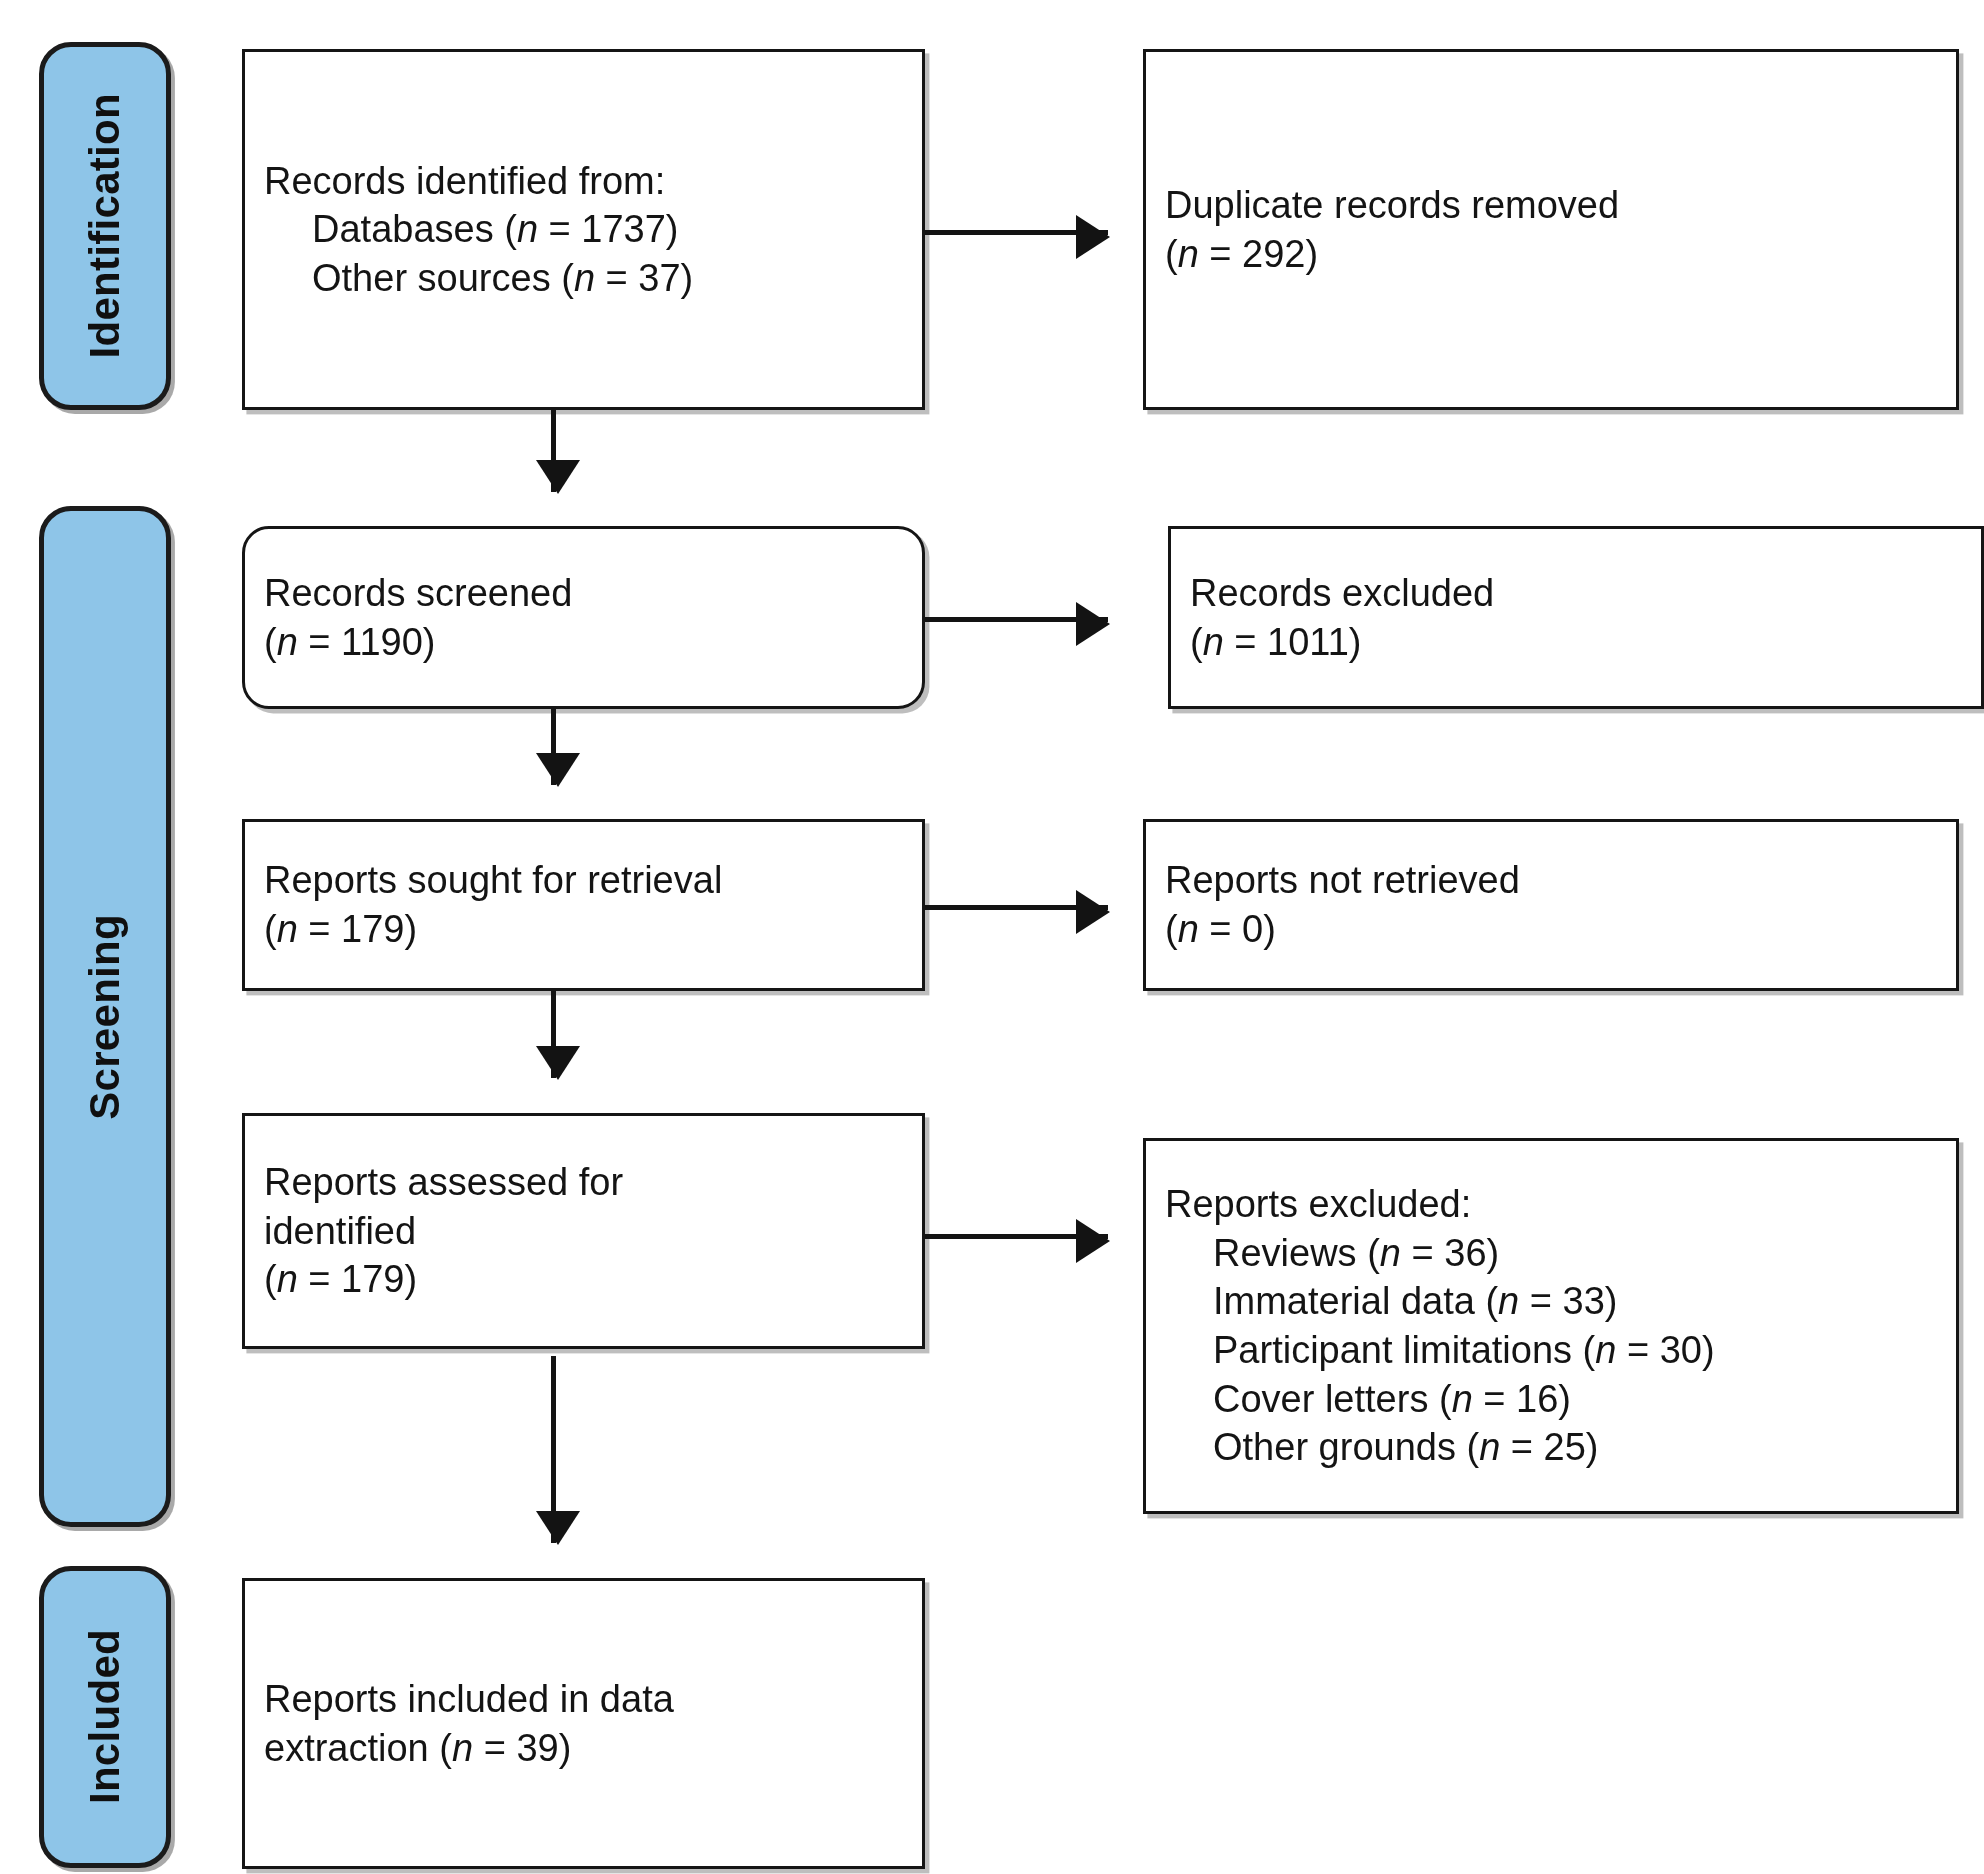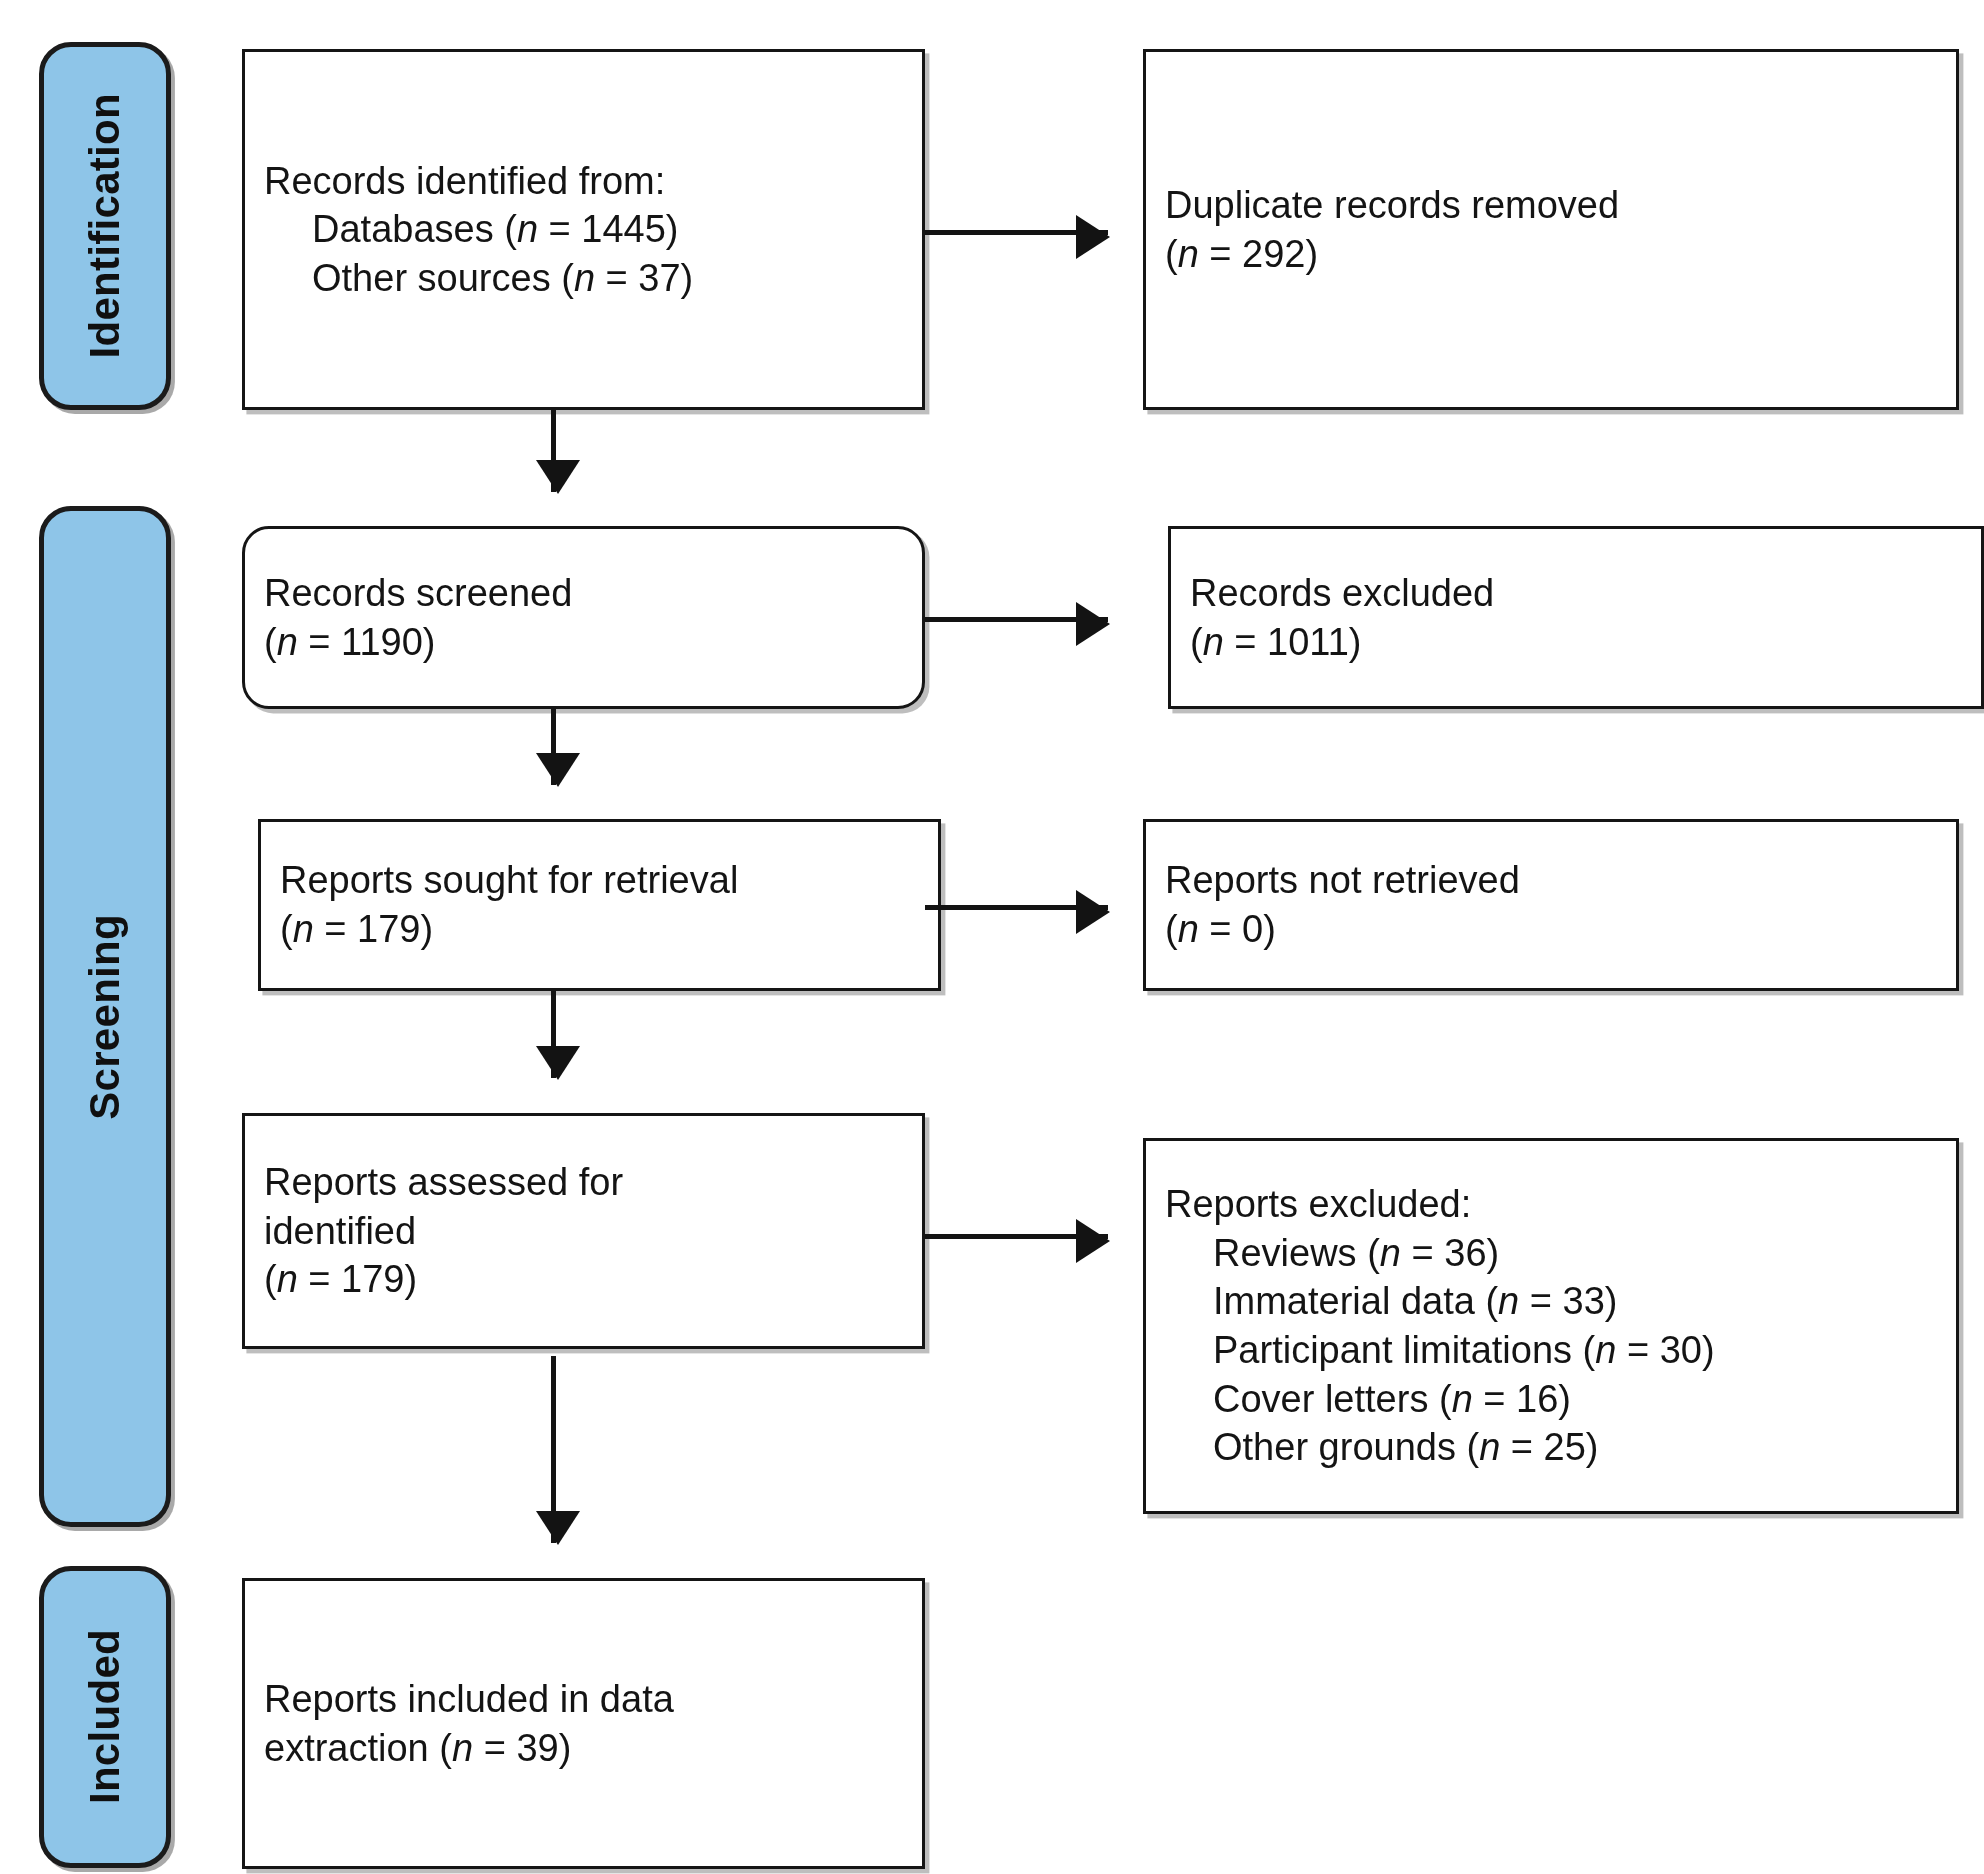--- a/index.html
+++ b/index.html
@@ -65,21 +65,21 @@
     line-height: 1.28;
     color: #141414;
     white-space: nowrap;
   }
   .flow-box .line.indent { padding-left: 48px; }
   .flow-box .nvar { font-style: italic; }
 
   
   #box-identified   { left: 242px;  top: 49px;   width: 683px; height: 361px; }
   #box-screened     { left: 242px;  top: 526px;  width: 683px; height: 183px; border-radius: 27px; }
-  #box-sought       { left: 258px;  top: 819px; width: 683px; height: 172px; }
+  #box-sought       { left: 242px;  top: 819px; width: 683px; height: 172px; }
   #box-assessed     { left: 242px;  top: 1113px; width: 683px; height: 236px; }
   #box-included     { left: 242px;  top: 1578px; width: 683px; height: 291px; }
 
   
   #box-duplicates   { left: 1143px; top: 49px;   width: 816px; height: 361px; }
   #box-recexcluded  { left: 1168px; top: 526px;  width: 816px; height: 183px; }
   #box-notretrieved { left: 1143px; top: 819px; width: 816px; height: 172px; }
   #box-repexcluded  { left: 1143px; top: 1138px; width: 816px; height: 376px; }
 
   
@@ -138,21 +138,21 @@
   <div class="stage-pill" id="pill-screening">
     <span class="stage-text">Screening</span>
   </div>
 
   <div class="stage-pill" id="pill-included">
     <span class="stage-text">Included</span>
   </div>
 
   <div class="flow-box" id="box-identified">
     <div class="line">Records identified from:</div>
-    <div class="line indent"><span>Databases (</span><span class="nvar">n</span><span> = 1445)</span></div>
+    <div class="line indent"><span>Databases (</span><span class="nvar">n</span><span> = 1737)</span></div>
     <div class="line indent"><span>Other sources (</span><span class="nvar">n</span><span> = 37)</span></div>
   </div>
 
   <div class="flow-box" id="box-duplicates">
     <div class="line">Duplicate records removed</div>
     <div class="line"><span>(</span><span class="nvar">n</span><span> = 292)</span></div>
   </div>
 
   <div class="flow-box" id="box-screened">
     <div class="line">Records screened</div>

